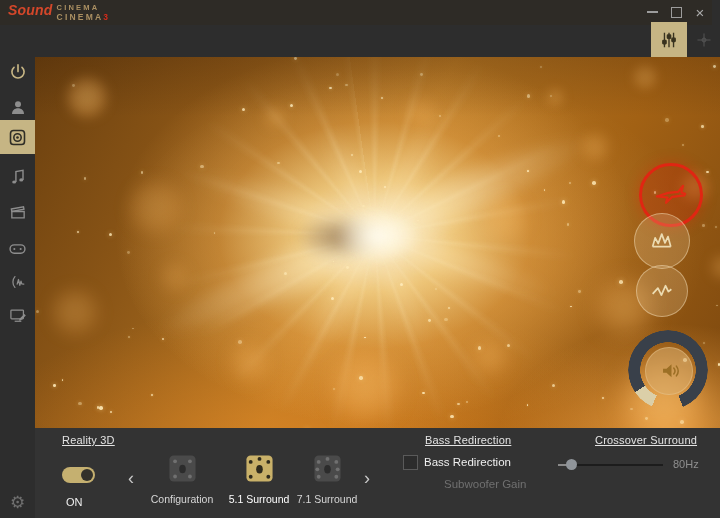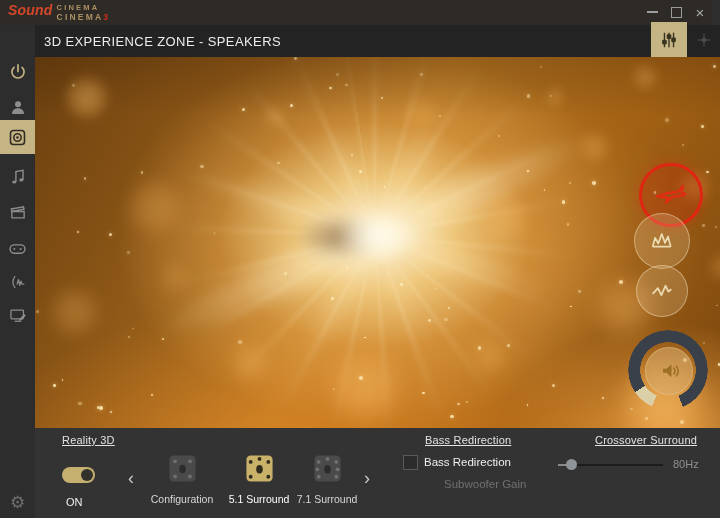--- a/index.html
+++ b/index.html
@@ -130,23 +130,20 @@
         </div>
       <div class="win-btn">
           <div class="glyph-max"></div>
         </div>
       <div class="win-btn">
           <span class="glyph-close">×</span>
         </div>
     </div>
   </div>
 
-  <div class="header">
-    <div class="page-title">3D EXPERIENCE ZONE - SPEAKERS</div>
-  </div>
   <div class="eq-btn">
     <svg width="20" height="20" viewBox="0 0 22 22">
       <g stroke="#39331f" stroke-width="1.5" fill="#39331f">
         <line x1="6" y1="3" x2="6" y2="19"></line>
           <rect x="4.2" y="11.5" width="3.6" height="3.6" rx=".5"></rect>
         <line x1="11" y1="3" x2="11" y2="19"></line>
           <rect x="9.2" y="5.5" width="3.6" height="3.6" rx=".5"></rect>
         <line x1="16" y1="3" x2="16" y2="19"></line>
           <rect x="14.2" y="9" width="3.6" height="3.6" rx=".5"></rect>
       </g>

